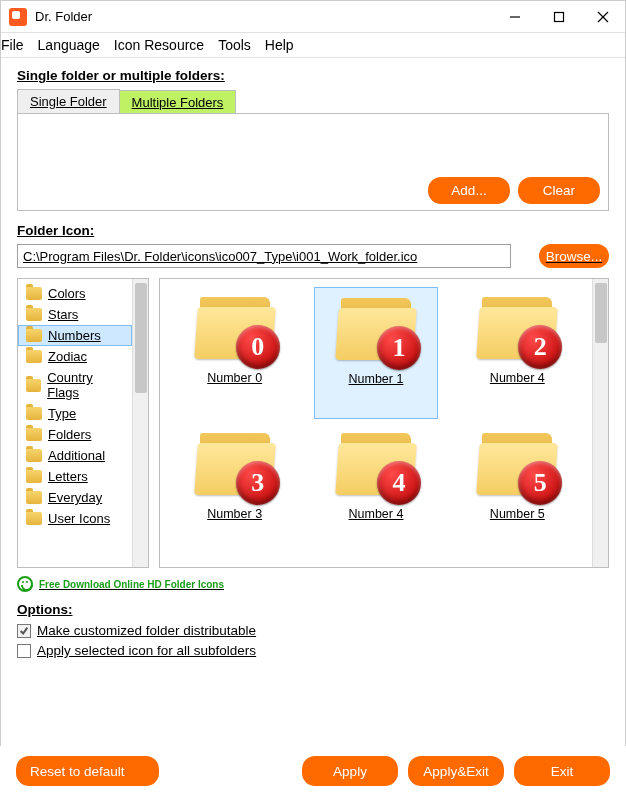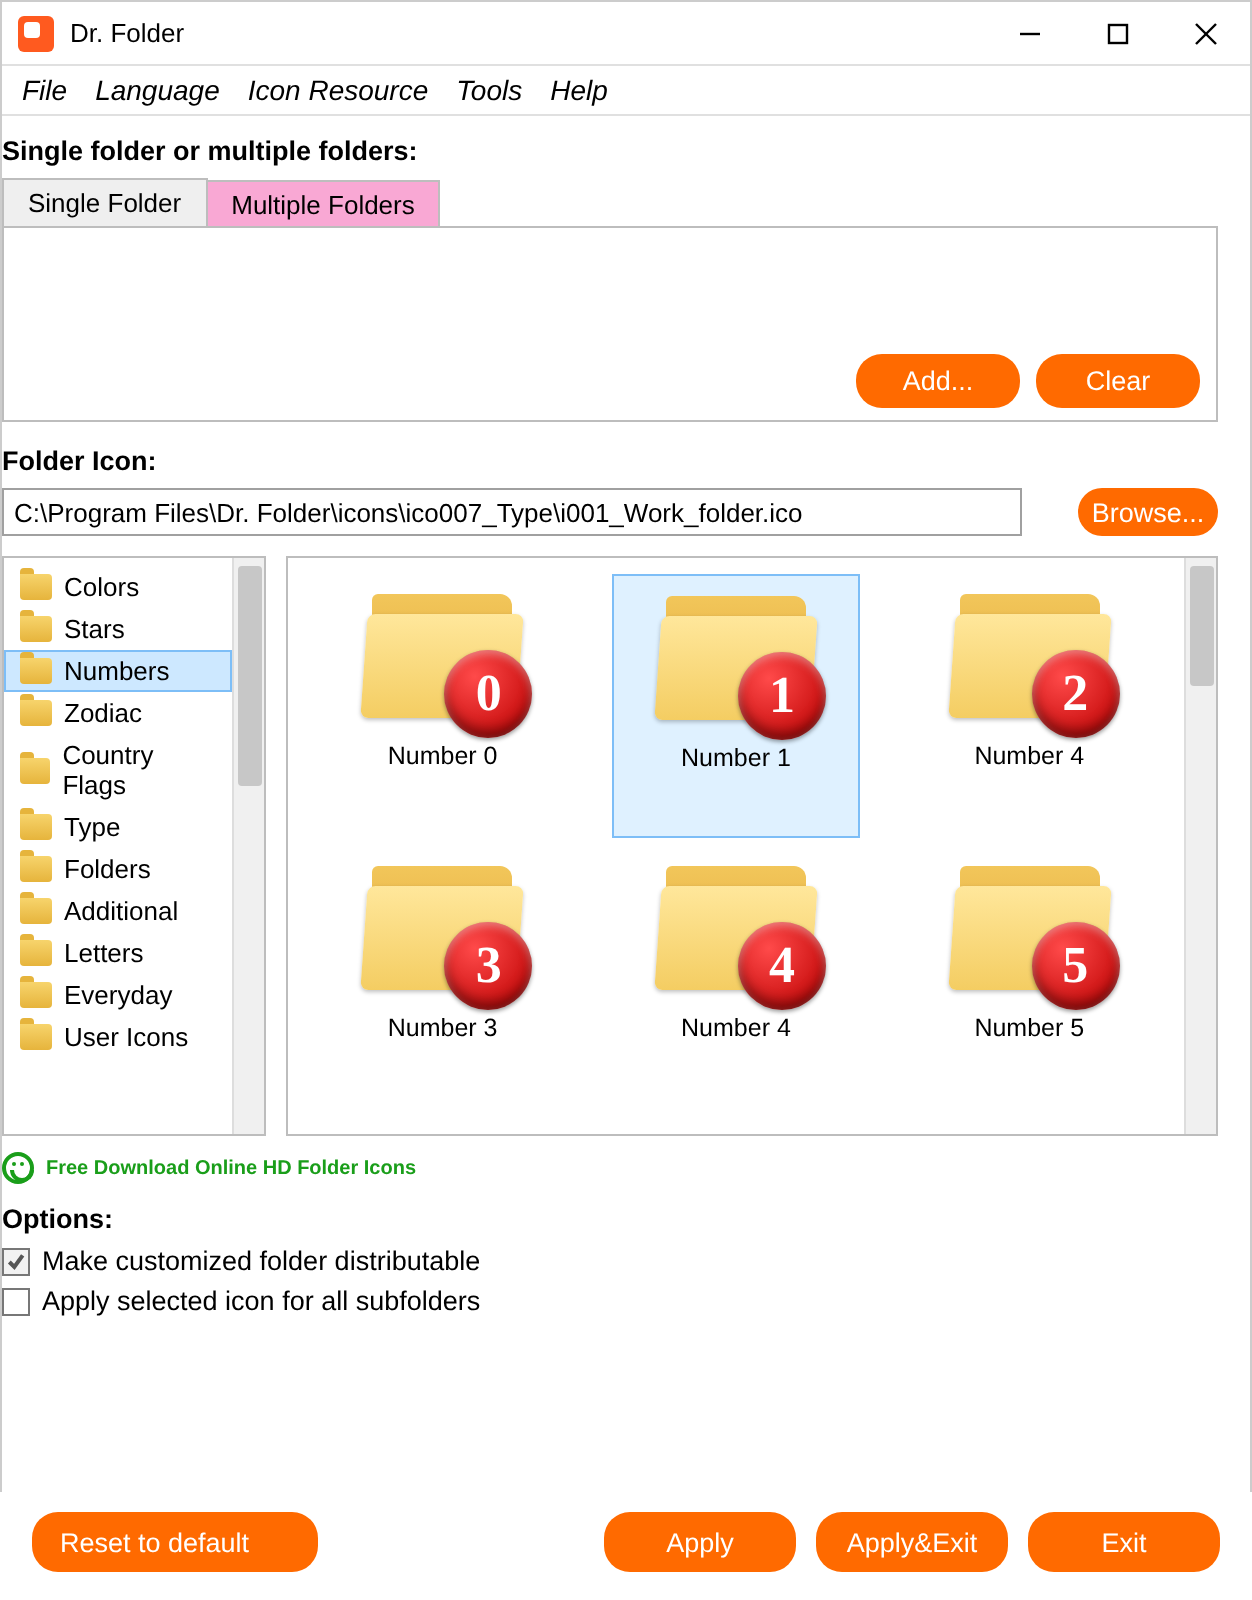--- a/index.html
+++ b/index.html
@@ -3,27 +3,27 @@
 <meta charset="utf-8">
 <style>
 * { box-sizing: border-box; margin: 0; padding: 0; font-family: "Segoe UI", Tahoma, sans-serif; }
 body { width: 626px; height: 800px; background: #fff; font-size: 13px; color: #000; overflow: hidden; border: 1px solid #ccc; }
 .titlebar { display: flex; align-items: center; height: 32px; background: #fff; border-bottom: 1px solid #e0e0e0; }
 .app-icon { width: 18px; height: 18px; margin: 0 8px; background: #ff5a1f; border-radius: 3px; position: relative; }
 .app-icon::after { content: ""; position: absolute; left: 3px; top: 3px; width: 8px; height: 8px; background: #fff; border-radius: 2px; }
 .title { flex: 1; font-size: 13px; }
 .winbtn { width: 44px; height: 32px; display: flex; align-items: center; justify-content: center; cursor: pointer; }
 .winbtn svg { width: 12px; height: 12px; stroke: #000; stroke-width: 1.2; fill: none; }
-.menubar { display: flex; gap: 14px; padding: 4px 10px; border-bottom: 1px solid #e0e0e0; font-size: 14px; font-style: italic; }
+.menubar { display: flex; gap: 14px; padding: 4px 0; border-bottom: 1px solid #e0e0e0; font-size: 14px; }
 .menu-item { cursor: pointer; }
-.content { padding: 10px 16px 0 0; }
+.content { padding: 10px 16px 0 16px; text-decoration: underline; }
 .section-label { font-weight: 600; font-size: 13.5px; margin-bottom: 6px; }
 .tabs { display: flex; }
 .tab { padding: 4px 12px; border: 1px solid #bdbdbd; border-bottom: none; background: #efefef; font-size: 13px; cursor: pointer; }
-.tab.active { background: #f9a8d4; border-bottom: 1px solid #fff; position: relative; top: 1px; }
+.tab.active { background: #bef264; border-bottom: 1px solid #fff; position: relative; top: 1px; }
 .tab + .tab { border-left: none; }
 .folder-box { border: 1px solid #bdbdbd; height: 98px; margin-top: -1px; background: #fff; position: relative; }
 .folder-btns { position: absolute; right: 8px; bottom: 6px; display: flex; gap: 8px; }
 .btn-orange { background: #ff6a00; color: #fff; border: none; border-radius: 13px; font-size: 13.5px; cursor: pointer; padding: 6px 0; }
 .btn-sm { width: 82px; }
 .row-path { display: flex; gap: 28px; margin-top: 6px; }
 .path-input { flex:1; border: 1px solid #a0a0a0; height: 24px; font-size: 13px; padding: 0 5px; }
 .btn-browse { width: 70px; height: 24px; padding: 0; }
 .panes { display: flex; gap: 10px; margin-top: 10px; }
 .left-pane { width: 132px; height: 290px; border: 1px solid #bdbdbd; position: relative; background: #fff; display: flex; }

